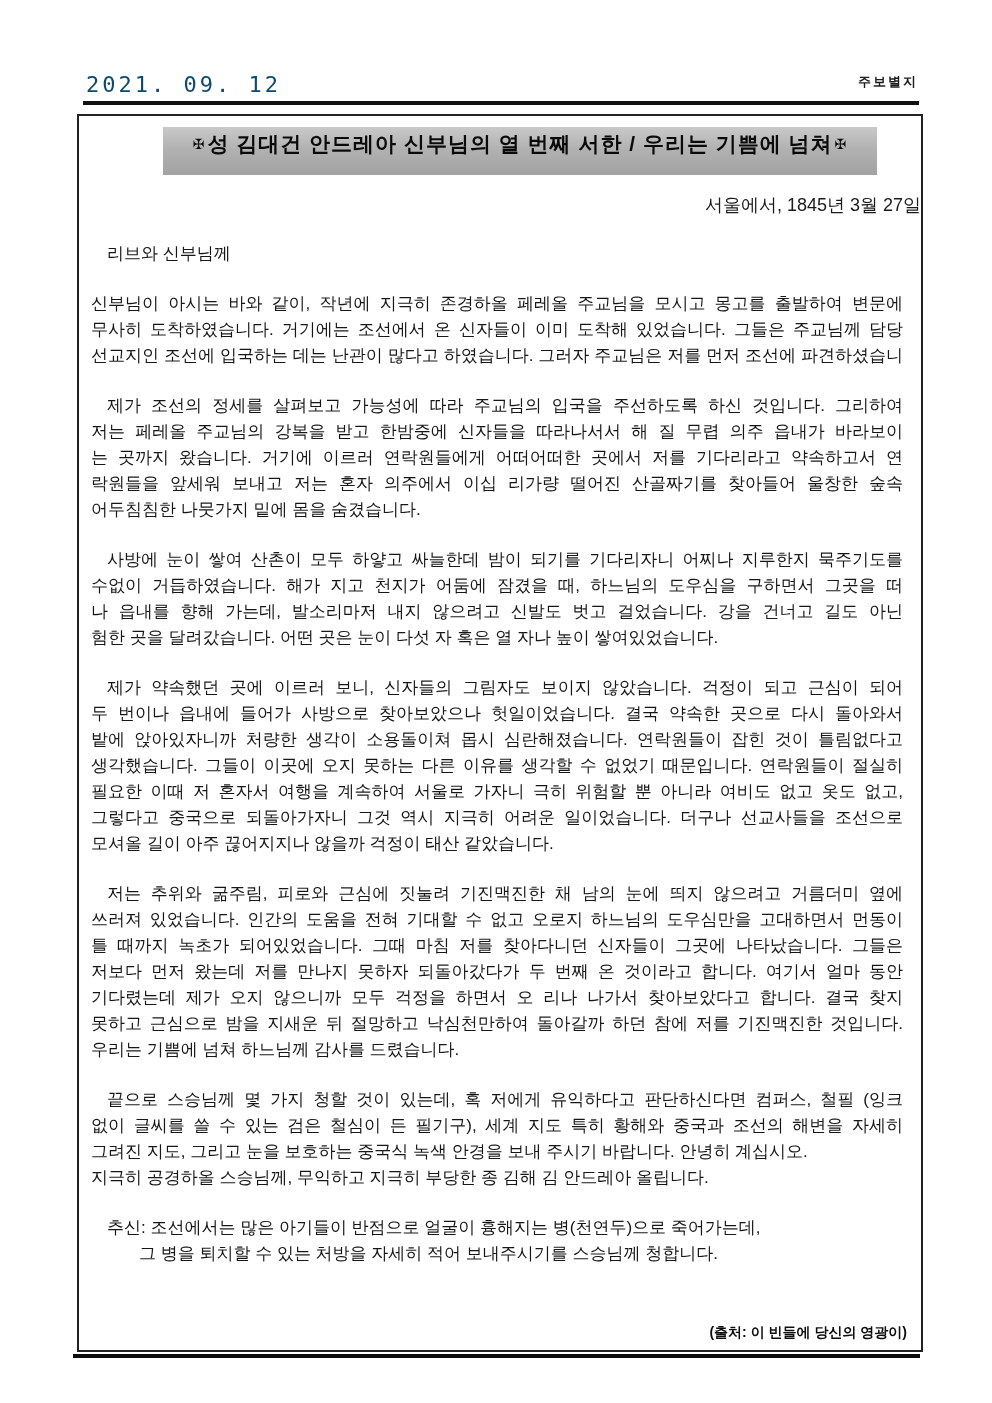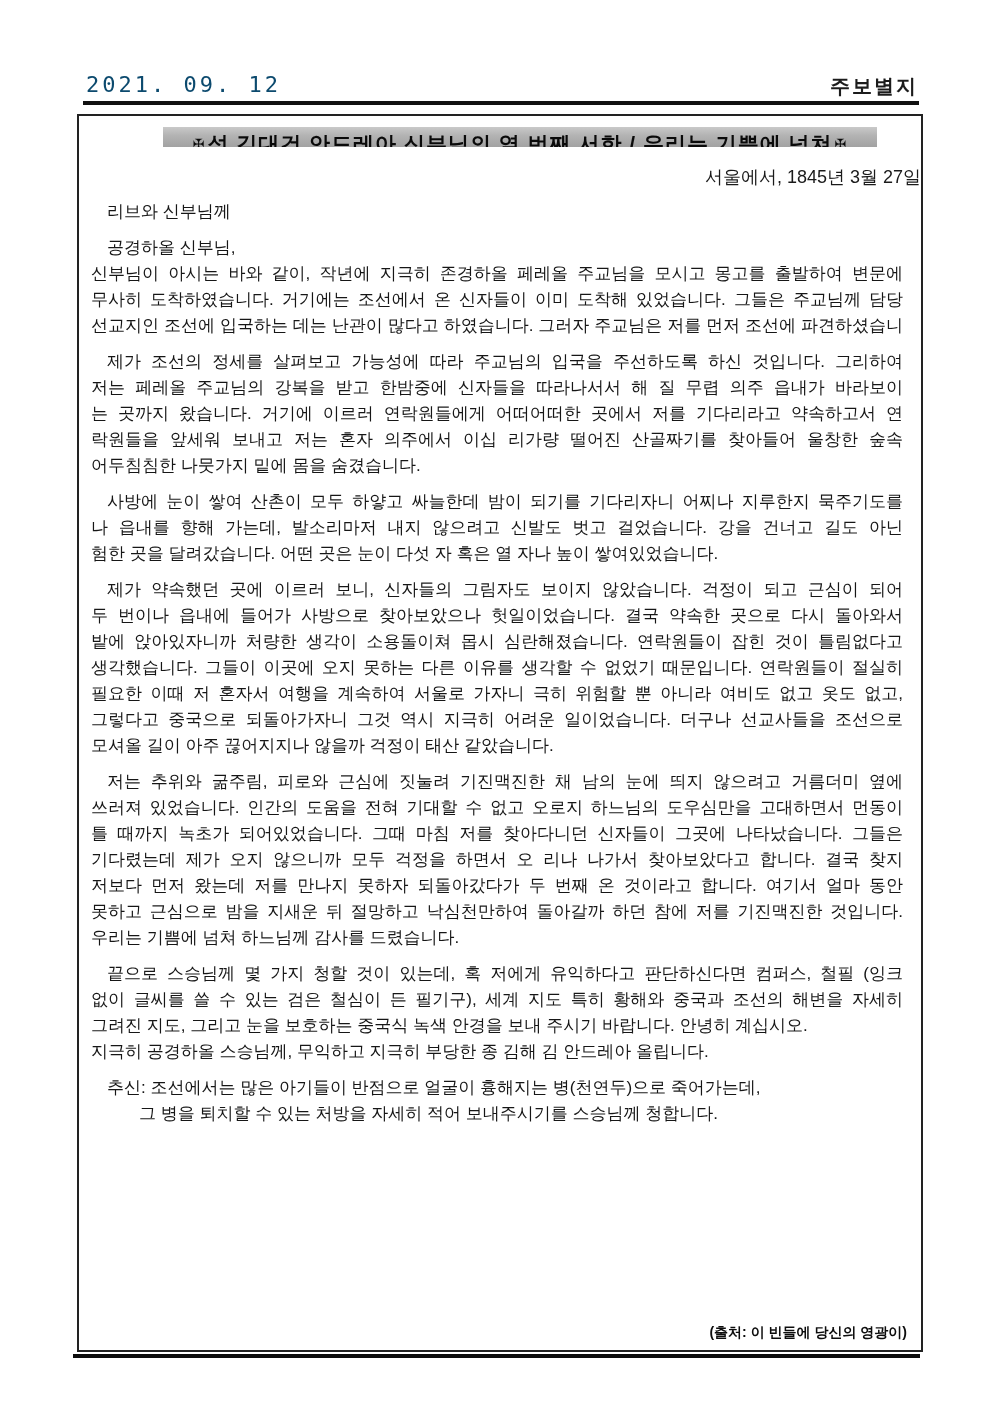--- a/index.html
+++ b/index.html
@@ -1,32 +1,32 @@
 <!DOCTYPE html>
 <html><head>
 <meta charset="utf-8">
 <style>
   html,body{margin:0;padding:0;background:#ffffff;}
   .page{position:relative;width:992px;height:1403px;background:#ffffff;overflow:hidden;
         font-family:"Liberation Sans",sans-serif;color:#141414;}
   
   .hdr-date{position:absolute;left:86px;top:72px;font-family:"DejaVu Sans Mono","Liberation Mono",monospace;
             font-size:22px;letter-spacing:3px;color:#0c4a6e;}
-  .hdr-label{position:absolute;right:74px;top:73px;font-size:20px;font-weight:bold;letter-spacing:2px;color:#1c1c1c;}
+  .hdr-label{position:absolute;right:74px;top:73px;font-size:13px;font-weight:bold;letter-spacing:2px;color:#1c1c1c;}
   .hdr-rule{position:absolute;left:83px;top:101px;width:836px;height:4px;background:#111;}
   
   .letter-box{position:absolute;left:77px;top:114px;width:842px;height:1234px;
               border:2px solid #222;background:#fff;}
-  .title-bar{margin:11px 44px 0 84px;height:20px;line-height:34px;text-align:center;
+  .title-bar{margin:11px 44px 0 84px;height:48px;line-height:34px;text-align:center;
              background:linear-gradient(180deg,#c9c9c9 0%,#b2b2b2 45%,#a2a2a2 100%);
              font-size:21px;font-weight:bold;color:#0a0a0a;letter-spacing:1px;white-space:nowrap;overflow:hidden;}
   .title-cross{font-size:14px;font-weight:normal;vertical-align:2px;padding:0 2px;}
   .dateline{margin-top:18px;text-align:right;font-size:18px;color:#1a1a1a;}
   .body-wrap{padding:0 18px 0 12px;}
-  .para{margin-top:10px;}
+  .para{margin-top:24px;}
   .line{font-size:17px;line-height:26px;color:#161616;text-align:left;overflow:hidden;white-space:nowrap;}
   .line.just{text-align:justify;text-align-last:justify;white-space:normal;height:26px;}
   .line.first{text-indent:16px;}
   .para.postscript .line{white-space:normal;}
   .para.postscript .line.ps-cont{padding-left:48px;}
   .source-note{position:absolute;right:14px;bottom:8px;font-size:14px;font-weight:bold;color:#0d0d0d;margin-top:28px;}
   .bottom-rule{position:absolute;left:73px;top:1354px;width:847px;height:4px;background:#0c0c0c;}
 </style>
 </head>
 <body>
@@ -44,52 +44,52 @@
     </div>
 
     <div class="dateline">서울에서, 1845년 3월 27일</div>
 
     <div class="body-wrap">
       <div class="para">
         <div class="line first">리브와 신부님께</div>
       </div>
       <div id="letter-body">
           <div class="para">
-            <div class="line first">공경하올 신부님,</div>
             <div class="line just">신부님이 아시는 바와 같이, 작년에 지극히 존경하올 페레올 주교님을 모시고 몽고를 출발하여 변문에</div>
             <div class="line just">무사히 도착하였습니다. 거기에는 조선에서 온 신자들이 이미 도착해 있었습니다. 그들은 주교님께 담당</div>
             <div class="line just">선교지인 조선에 입국하는 데는 난관이 많다고 하였습니다. 그러자 주교님은 저를 먼저 조선에 파견하셨습니다.</div>
           </div>
           <div class="para">
             <div class="line first just">제가 조선의 정세를 살펴보고 가능성에 따라 주교님의 입국을 주선하도록 하신 것입니다. 그리하여</div>
             <div class="line just">저는 페레올 주교님의 강복을 받고 한밤중에 신자들을 따라나서서 해 질 무렵 의주 읍내가 바라보이</div>
             <div class="line just">는 곳까지 왔습니다. 거기에 이르러 연락원들에게 어떠어떠한 곳에서 저를 기다리라고 약속하고서 연</div>
             <div class="line just">락원들을 앞세워 보내고 저는 혼자 의주에서 이십 리가량 떨어진 산골짜기를 찾아들어 울창한 숲속</div>
             <div class="line">어두침침한 나뭇가지 밑에 몸을 숨겼습니다.</div>
           </div>
           <div class="para">
             <div class="line first just">사방에 눈이 쌓여 산촌이 모두 하얗고 싸늘한데 밤이 되기를 기다리자니 어찌나 지루한지 묵주기도를</div>
+            <div class="line just">수없이 거듭하였습니다. 해가 지고 천지가 어둠에 잠겼을 때, 하느님의 도우심을 구하면서 그곳을 떠</div>
             <div class="line just">나 읍내를 향해 가는데, 발소리마저 내지 않으려고 신발도 벗고 걸었습니다. 강을 건너고 길도 아닌</div>
             <div class="line">험한 곳을 달려갔습니다. 어떤 곳은 눈이 다섯 자 혹은 열 자나 높이 쌓여있었습니다.</div>
           </div>
           <div class="para">
             <div class="line first just">제가 약속했던 곳에 이르러 보니, 신자들의 그림자도 보이지 않았습니다. 걱정이 되고 근심이 되어</div>
             <div class="line just">두 번이나 읍내에 들어가 사방으로 찾아보았으나 헛일이었습니다. 결국 약속한 곳으로 다시 돌아와서</div>
             <div class="line just">밭에 앉아있자니까 처량한 생각이 소용돌이쳐 몹시 심란해졌습니다. 연락원들이 잡힌 것이 틀림없다고</div>
             <div class="line just">생각했습니다. 그들이 이곳에 오지 못하는 다른 이유를 생각할 수 없었기 때문입니다. 연락원들이 절실히</div>
             <div class="line just">필요한 이때 저 혼자서 여행을 계속하여 서울로 가자니 극히 위험할 뿐 아니라 여비도 없고 옷도 없고,</div>
             <div class="line just">그렇다고 중국으로 되돌아가자니 그것 역시 지극히 어려운 일이었습니다. 더구나 선교사들을 조선으로</div>
             <div class="line">모셔올 길이 아주 끊어지지나 않을까 걱정이 태산 같았습니다.</div>
           </div>
           <div class="para">
             <div class="line first just">저는 추위와 굶주림, 피로와 근심에 짓눌려 기진맥진한 채 남의 눈에 띄지 않으려고 거름더미 옆에</div>
             <div class="line just">쓰러져 있었습니다. 인간의 도움을 전혀 기대할 수 없고 오로지 하느님의 도우심만을 고대하면서 먼동이</div>
             <div class="line just">틀 때까지 녹초가 되어있었습니다. 그때 마침 저를 찾아다니던 신자들이 그곳에 나타났습니다. 그들은</div>
+            <div class="line just">저보다 먼저 왔는데 저를 만나지 못하자 되돌아갔다가 두 번째 온 것이라고 합니다. 여기서 얼마 동안</div>
             <div class="line just">기다렸는데 제가 오지 않으니까 모두 걱정을 하면서 오 리나 나가서 찾아보았다고 합니다. 결국 찾지</div>
-            <div class="line just">저보다 먼저 왔는데 저를 만나지 못하자 되돌아갔다가 두 번째 온 것이라고 합니다. 여기서 얼마 동안</div>
             <div class="line just">못하고 근심으로 밤을 지새운 뒤 절망하고 낙심천만하여 돌아갈까 하던 참에 저를 기진맥진한 것입니다.</div>
             <div class="line">우리는 기쁨에 넘쳐 하느님께 감사를 드렸습니다.</div>
           </div>
           <div class="para">
             <div class="line first just">끝으로 스승님께 몇 가지 청할 것이 있는데, 혹 저에게 유익하다고 판단하신다면 컴퍼스, 철필 (잉크</div>
             <div class="line just">없이 글씨를 쓸 수 있는 검은 철심이 든 필기구), 세계 지도 특히 황해와 중국과 조선의 해변을 자세히</div>
             <div class="line">그려진 지도, 그리고 눈을 보호하는 중국식 녹색 안경을 보내 주시기 바랍니다. 안녕히 계십시오.</div>
             <div class="line">지극히 공경하올 스승님께, 무익하고 지극히 부당한 종 김해 김 안드레아 올립니다.</div>
           </div>
           <div class="para postscript">

